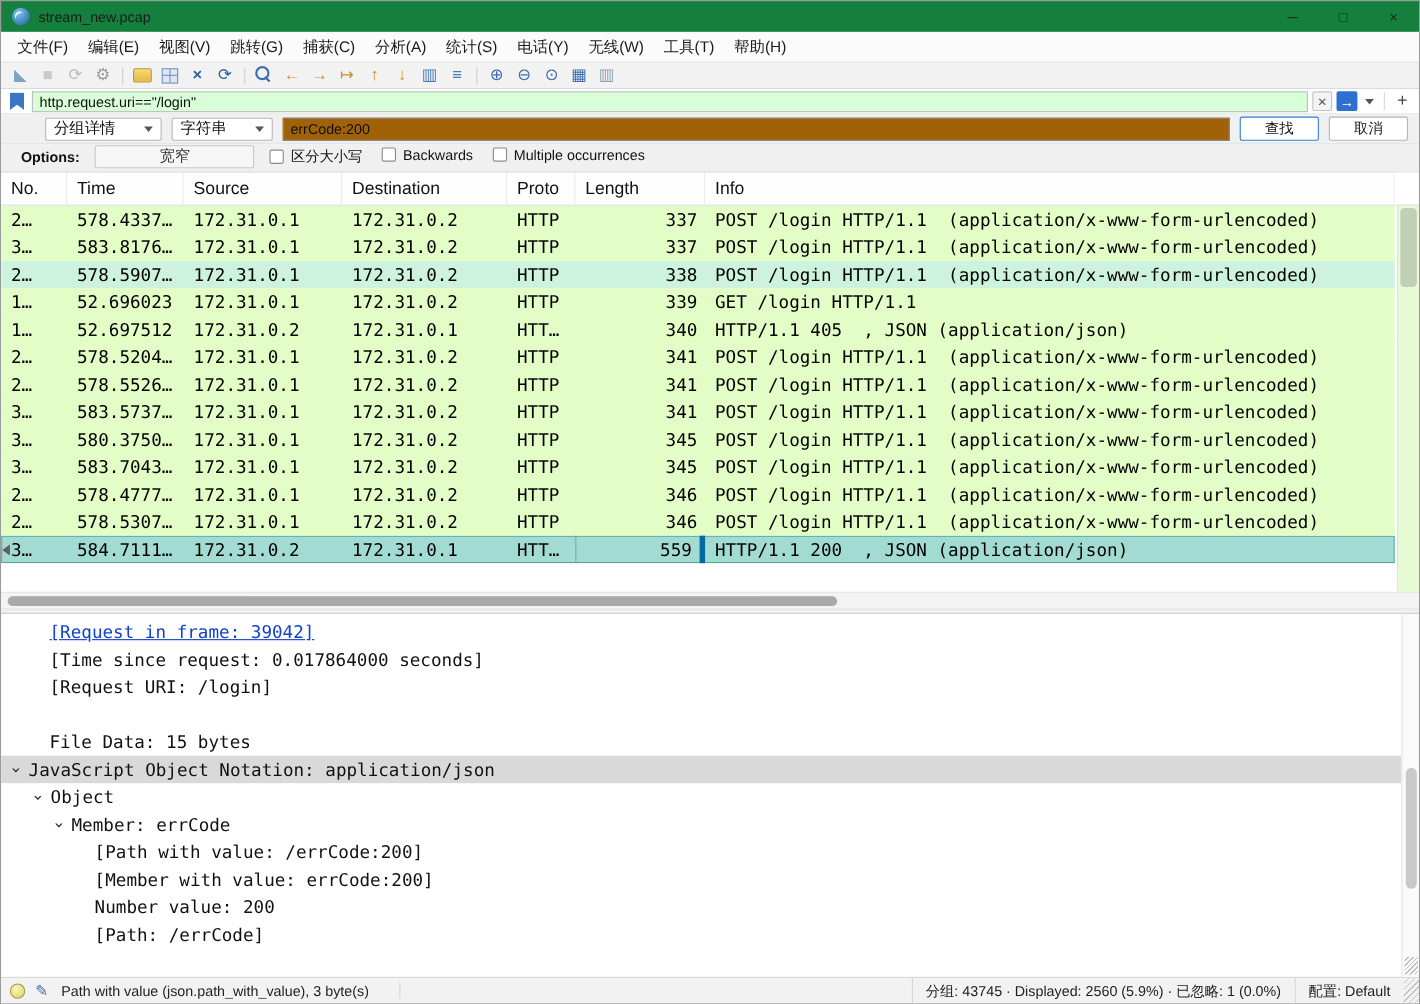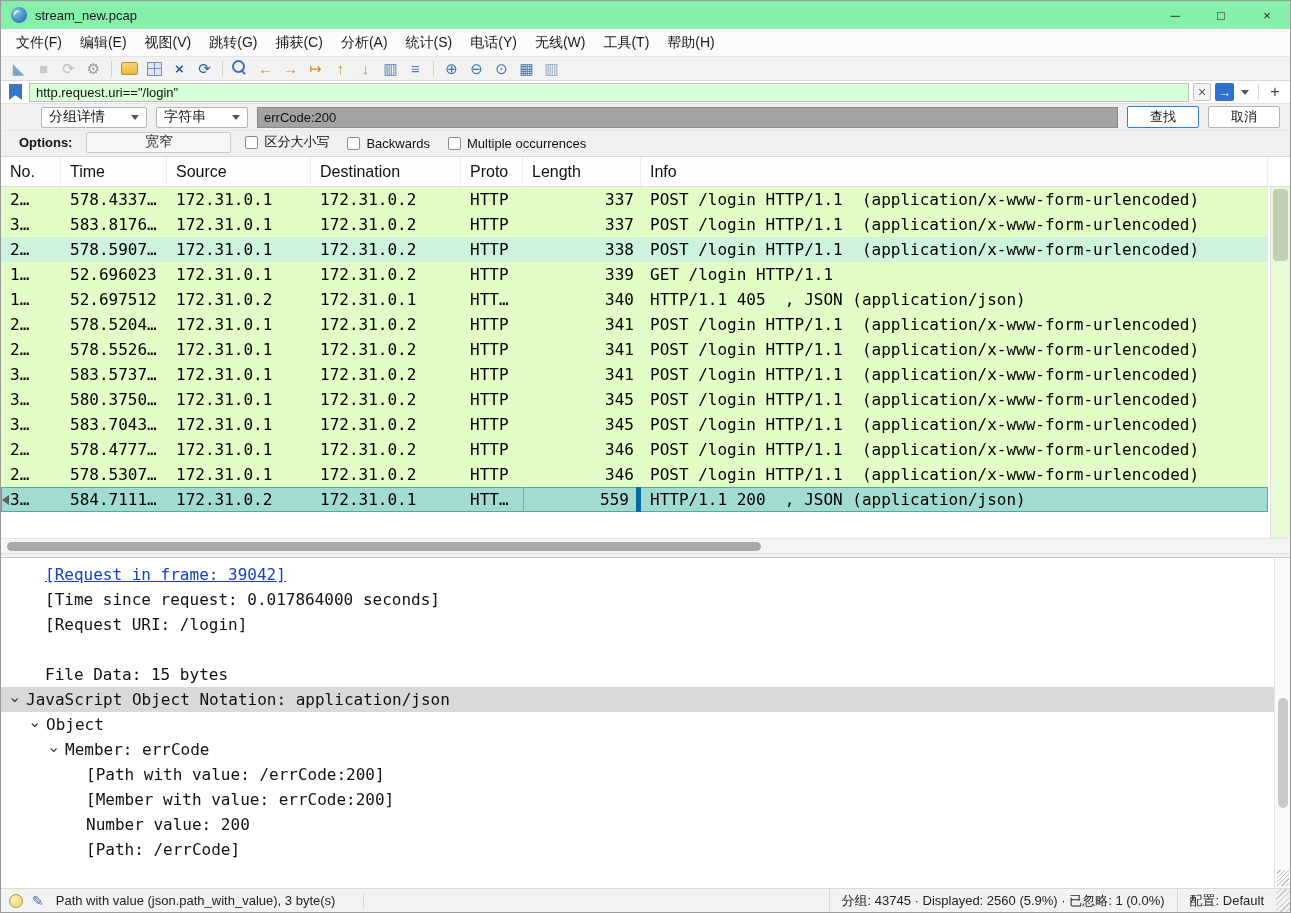--- a/index.html
+++ b/index.html
@@ -1,21 +1,21 @@
 <!DOCTYPE html>
 <html><head>
 <meta charset="utf-8">
 <style>
   *{margin:0;padding:0;box-sizing:border-box;}
   html,body{width:1291px;height:913px;overflow:hidden;}
   body{font-family:"Liberation Sans","DejaVu Sans",sans-serif;background:#fff;}
   .window{width:1291px;height:913px;display:flex;flex-direction:column;border:1px solid #9a9a9a;background:#fff;}
 
   
-  .titlebar{height:28px;display:flex;align-items:center;background:#86efac;flex:0 0 auto;}
+  .titlebar{height:28px;display:flex;align-items:center;background:#15803d;flex:0 0 auto;}
   .app-icon{width:16px;height:16px;margin:0 8px 0 10px;border-radius:50%;
     background:radial-gradient(circle at 35% 30%,#7ec3ea,#1b5fa0);position:relative;flex:0 0 auto;}
   .app-icon::after{content:"";position:absolute;left:3px;top:3px;width:9px;height:9px;border-radius:50%;
     border-top:2px solid rgba(255,255,255,.9);transform:rotate(-40deg);}
   .title-text{font-size:13px;color:#1a1a1a;}
   .win-controls{margin-left:auto;display:flex;height:100%;}
   .win-btn{width:46px;height:100%;display:flex;align-items:center;justify-content:center;font-size:13px;color:#222;}
 
   
   .menubar{height:27px;display:flex;align-items:center;background:#fbfbfb;padding-left:6px;font-size:14px;flex:0 0 auto;}
@@ -50,32 +50,32 @@
   .filter-add{width:20px;height:18px;display:flex;align-items:center;justify-content:center;font-size:16px;color:#444;}
 
   
   .searchbar{height:27px;display:flex;align-items:center;background:#f0f0f0;padding:3px 10px 3px 40px;gap:9px;
     border-bottom:1px solid #e6e6e6;flex:0 0 auto;}
   .combo{height:21px;background:#fff;border:1px solid #b5b5b5;border-radius:2px;display:flex;align-items:center;
     font-size:14px;padding:0 7px;gap:8px;color:#111;justify-content:space-between;flex:0 0 auto;}
   .combo-scope{width:106px;}
   .combo-type{width:92px;}
   .tri{width:0;height:0;border-left:4px solid transparent;border-right:4px solid transparent;border-top:5px solid #555;flex:0 0 auto;}
-  .search-input{flex:1;height:21px;background:#a3a3a3;border:1px solid #8a8a8a;font-size:13px;padding:0 6px;
+  .search-input{flex:1;height:21px;background:#a16207;border:1px solid #8a8a8a;font-size:13px;padding:0 6px;
     display:flex;align-items:center;color:#111;}
   .btn{height:22px;width:72px;display:flex;align-items:center;justify-content:center;background:#fff;
     border:1px solid #b5b5b5;border-radius:2px;font-size:13px;color:#111;flex:0 0 auto;}
   .btn.default{border-color:#2f7fd6;}
 
   
   .optionsbar{height:26px;display:flex;align-items:center;background:#f0f0f0;padding:2px 8px 5px 18px;gap:14px;
     font-size:13px;border-bottom:1px solid #d8d8d8;flex:0 0 auto;}
   .options-label{font-weight:bold;color:#111;}
   .combo.flat{background:#f6f6f6;border-color:#c9c9c9;width:145px;color:#333;flex-direction:column;}
-  .chk-group{display:flex;gap:18px;align-items:flex-end;}
+  .chk-group{display:flex;gap:18px;align-items:flex-start;}
   .chk{display:flex;align-items:center;gap:6px;color:#111;}
   .chk .box{width:13px;height:13px;border:1px solid #8a8a8a;background:#fff;border-radius:2px;flex:0 0 auto;}
 
   
   .packet-area{display:flex;height:381px;flex:0 0 auto;background:#fff;}
   .packet-main{flex:1;display:flex;flex-direction:column;overflow:hidden;}
   .table-header{height:30px;display:flex;font-size:16px;color:#111;border-bottom:1px solid #dcdcdc;background:#fefefe;flex:0 0 auto;}
   .th{display:flex;align-items:center;padding-left:9px;border-right:1px solid #ececec;overflow:hidden;white-space:nowrap;}
   .col-no{width:60px;flex:0 0 auto;}
   .col-time{width:106px;flex:0 0 auto;}

